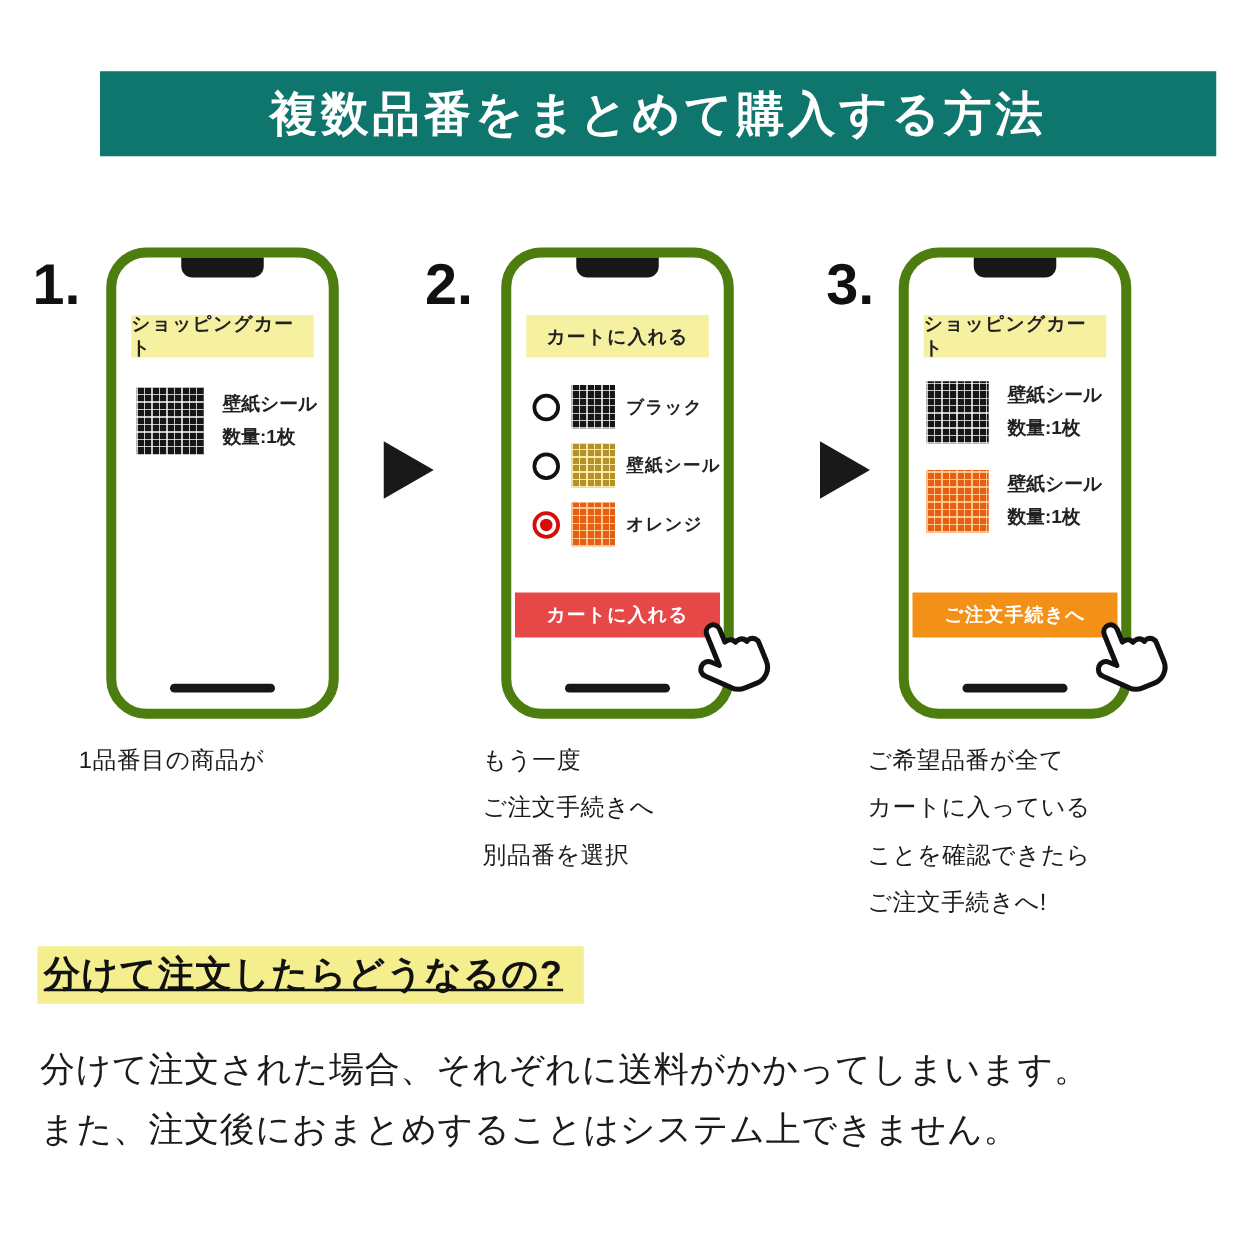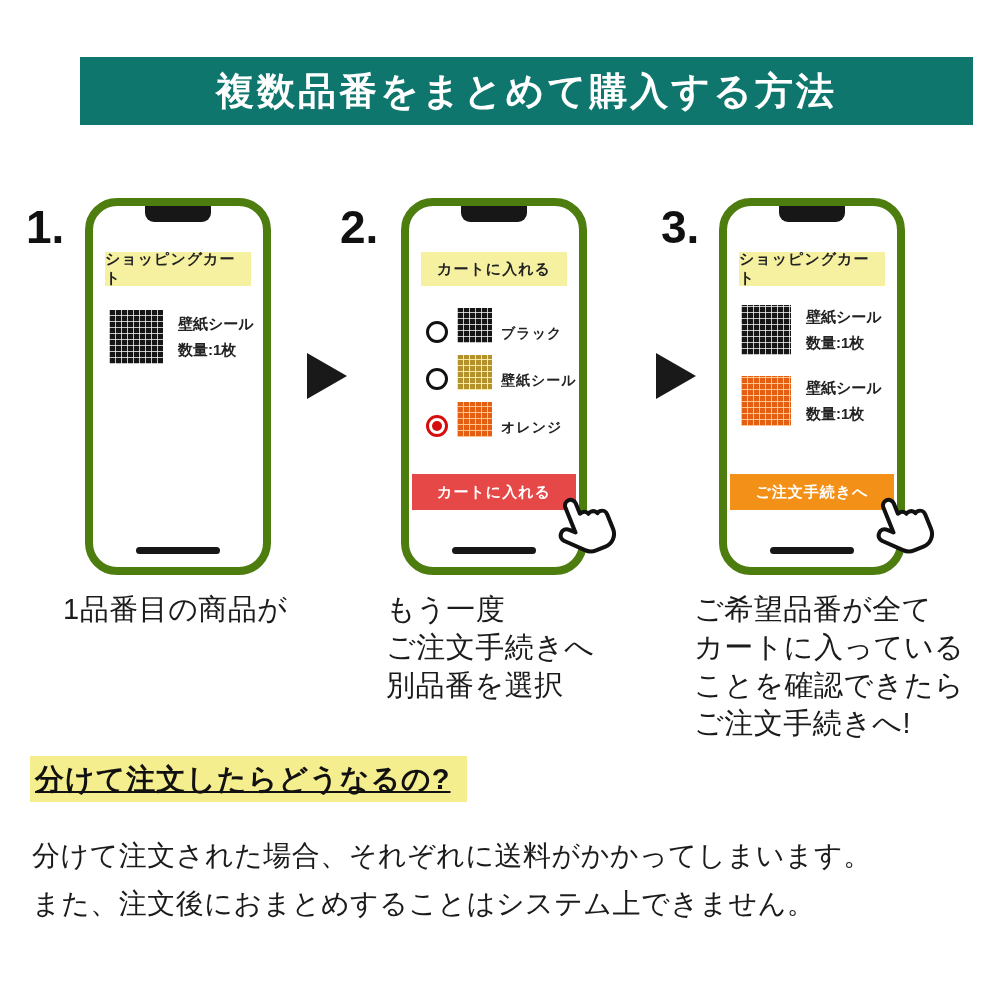--- a/index.html
+++ b/index.html
@@ -43,21 +43,21 @@
   .swatch-lg{width:54px;height:54px;}
   .swatch-md{width:50px;height:50px;}
   .swatch-sm{width:35px;height:35px;}
 
   
   .product-row{display:flex;align-items:center;gap:15px;margin:24px 0 0 16px;}
   .phone3 .product-row{margin:18px 0 0 14px;}
   .product-text{font-weight:bold;font-size:15px;line-height:1.75;color:#222;white-space:nowrap;}
 
   
-  .option-row{display:flex;align-items:flex-end;gap:9px;margin:12px 0 0 17px;}
+  .option-row{display:flex;align-items:center;gap:9px;margin:12px 0 0 17px;}
   .option-row.r1{margin-top:22px;}
   .radio{width:16px;height:16px;border:3px solid #111;border-radius:50%;background:#fff;
     flex:none;position:relative;}
   .radio.selected{border-color:#d60d0d;}
   .radio.selected::after{content:"";position:absolute;inset:3px;border-radius:50%;background:#d60d0d;}
   .option-label{font-weight:bold;font-size:14px;letter-spacing:1px;color:#222;white-space:nowrap;}
 
   
   .btn{position:absolute;left:50%;transform:translateX(-50%);bottom:57px;width:164px;height:36px;
     display:flex;align-items:center;justify-content:center;color:#fff;font-weight:bold;
@@ -68,21 +68,21 @@
   
   .hand{position:absolute;right:-42px;bottom:0px;width:66px;height:76px;transform:rotate(-22deg);}
   .hand svg{width:100%;height:100%;}
 
   
   .arrow{position:absolute;width:0;height:0;border-top:23px solid transparent;
     border-bottom:23px solid transparent;border-left:40px solid #191919;}
   .arrow1{left:307px;top:353px}.arrow2{left:656px;top:353px}
 
   
-  .caption{position:absolute;font-size:29px;line-height:38px;color:#1b1b1b;letter-spacing:.5px;}
+  .caption{position:absolute;font-size:19px;line-height:38px;color:#1b1b1b;letter-spacing:.5px;}
   .caption1{left:63px;top:590px}.caption2{left:386px;top:590px}.caption3{left:694px;top:590px}
 
   
   .footer-heading{position:absolute;left:30px;top:760px;}
   .highlight{background:#f5ee8e;font-size:29px;font-weight:bold;padding:7px 16px 7px 5px;
     letter-spacing:1px;color:#111;text-decoration:underline;}
   .footer-body{position:absolute;left:32px;top:832px;font-size:28px;line-height:48px;
     letter-spacing:.5px;color:#1b1b1b;}
 </style>
 </head>

